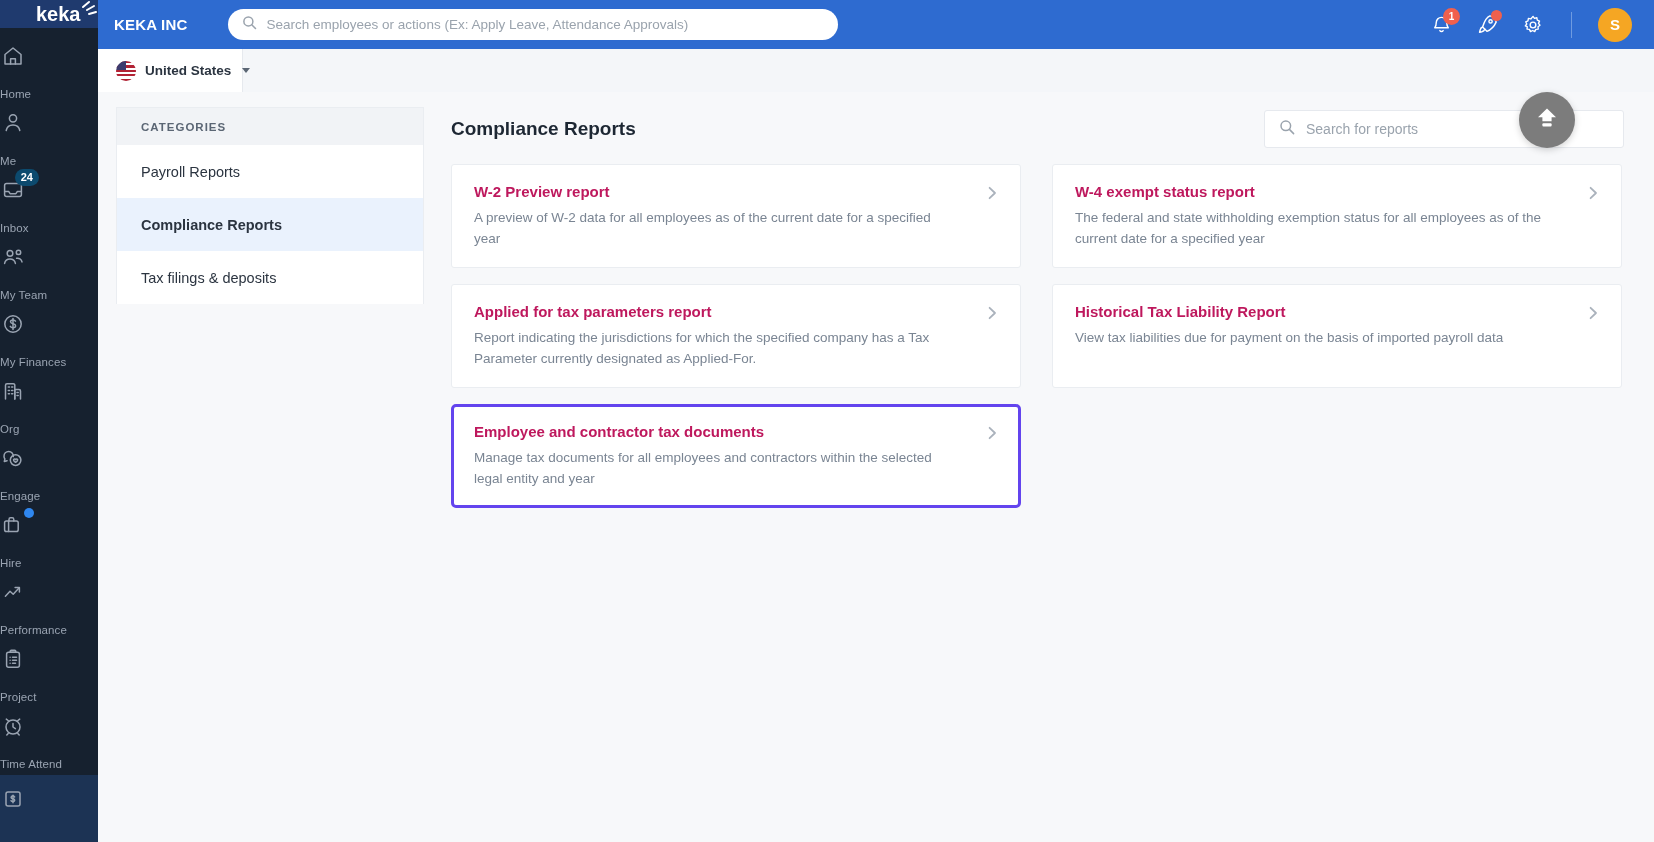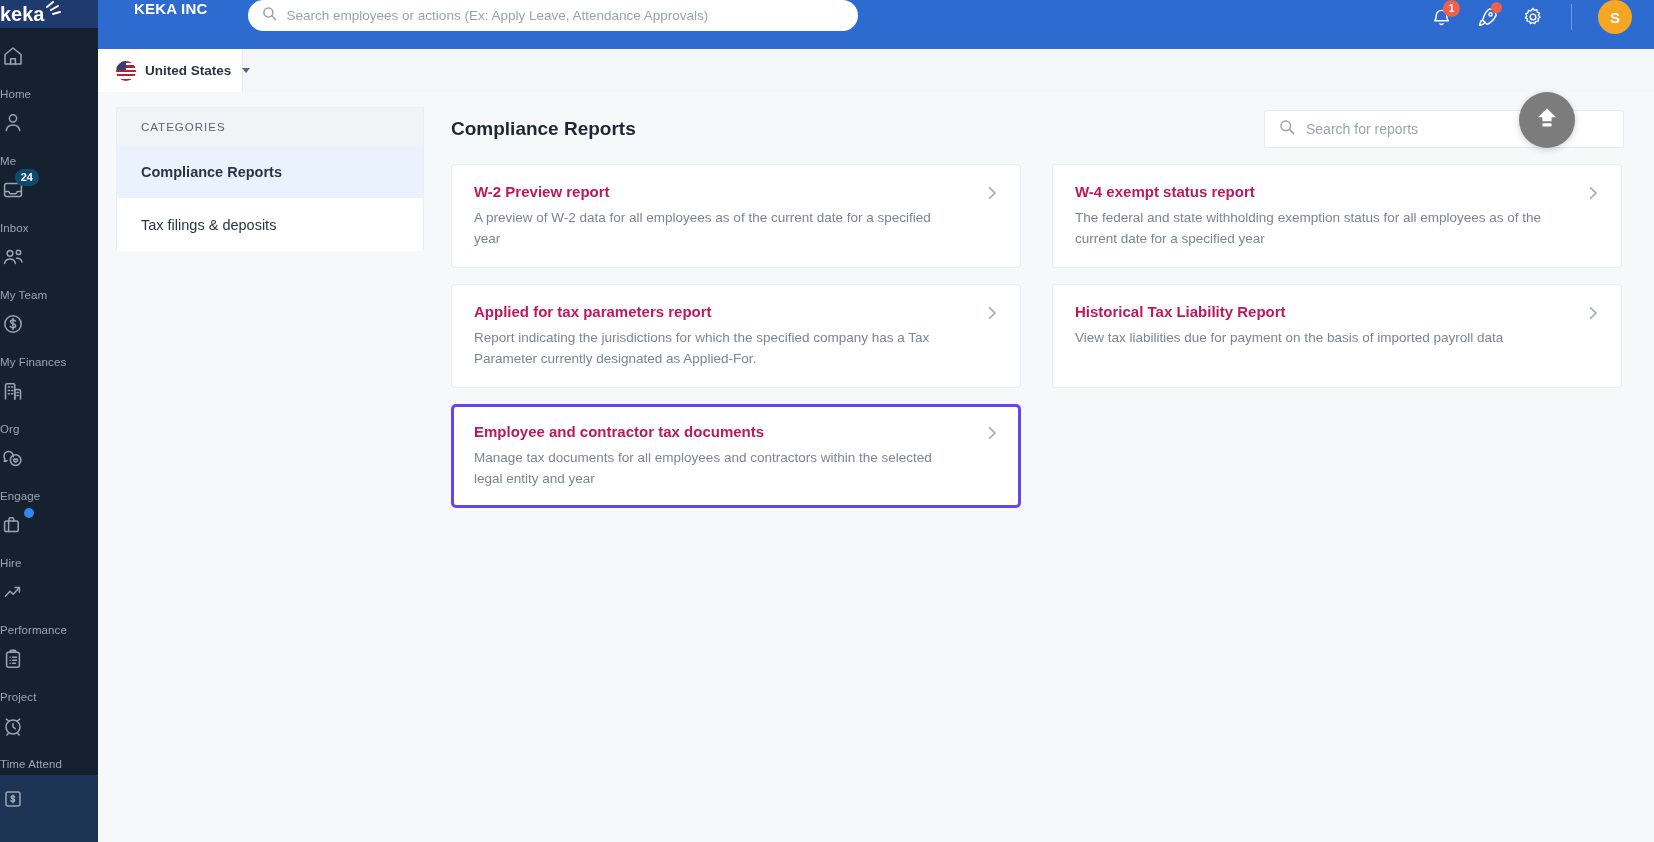--- a/index.html
+++ b/index.html
@@ -16,21 +16,21 @@
     width: 98px; height: 842px;
     background: #16212f;
     display: flex; flex-direction: column;
     align-items: center;
     flex: 0 0 98px;
     position: relative; z-index: 5;
   }
   .rail-logo {
     width: 98px; height: 49px;
     background: #1f3a6e;
-    display: flex; align-items: center; justify-content: flex-start;
+    display: flex; align-items: center; justify-content: flex-end;
   }
   .rail-logo svg { display:block; }
   .rail-items { width: 98px; padding-top: 10px; }
   .rail-item {
     width: 98px; height: 67px;
     display: flex; flex-direction: column;
     align-items: flex-start; justify-content: center;
     gap: 19px; cursor: pointer; position: relative;
   }
   .rail-item.active { background: #1c3354; }
@@ -48,22 +48,22 @@
   .rail-dot {
     position: absolute; top: -4px; right: -8px;
     width: 10px; height: 10px; border-radius: 50%;
     background: #2f87ef;
   }
 
   
   .right { flex: 1; display: flex; flex-direction: column; min-width: 0; }
   .topbar {
     height: 49px; background: #2e6bd0;
-    display: flex; align-items: flex-start;
-    padding: 0 22px 0 36px; flex: 0 0 49px;
+    display: flex; align-items: center;
+    padding: 0 22px 0 16px; flex: 0 0 49px;
   }
   .company { color: #fff; font-size: 15px; font-weight: 600; letter-spacing: .2px; white-space: nowrap; }
   .gsearch {
     margin-left: 40px; width: 610px; height: 31px;
     background: #fff; border-radius: 16px;
     display: flex; align-items: center; gap: 10px;
     padding: 0 14px; cursor: text;
   }
   .gsearch input {
     border: 0; outline: 0; width: 100%; height: 100%;
@@ -128,21 +128,21 @@
 
   .categories {
     width: 308px; flex: 0 0 308px;
     background: #fff; margin-left: 18px; margin-top: 15px;
     border: 1px solid #eaedf1; border-bottom: none;
     align-self: flex-start;
   }
   .cat-head {
     height: 37px; background: #f1f3f6;
     display: flex; align-items: center; padding: 0 24px;
-    font-size: 11.5px; letter-spacing: 1px; color: #5b6674; font-weight: 400;
+    font-size: 11.5px; letter-spacing: 1px; color: #5b6674; font-weight: 700;
   }
   .cat-item {
     height: 53px; display: flex; align-items: center;
     padding: 0 24px; font-size: 14.5px; color: #2b3440; cursor: pointer;
   }
   .cat-item.active { background: #eaf2fd; font-weight: 600; }
 
   .content { flex: 1; padding: 14px 30px 0 27px; min-width: 0; position: relative; }
   .content-head { display: flex; align-items: center; height: 46px; }
   .page-title { font-size: 19px; color: #1d2733; font-weight: 600; }
@@ -391,20 +391,21 @@
         <span class="country-name">United States</span>
         <span class="caret"></span>
       </div>
     </div>
 
     <div class="body">
 
       <aside class="categories">
         <div class="cat-head">CATEGORIES</div>
         <div id="cat-list">
+            <div class="cat-item">Payroll Reports</div>
             <div class="cat-item active">Compliance Reports</div>
             <div class="cat-item">Tax filings &amp; deposits</div>
           </div>
       </aside>
 
       <section class="content">
         <div class="content-head">
           <div class="page-title">Compliance Reports</div>
           <div class="content-head-spacer"></div>
           <div class="rsearch">

